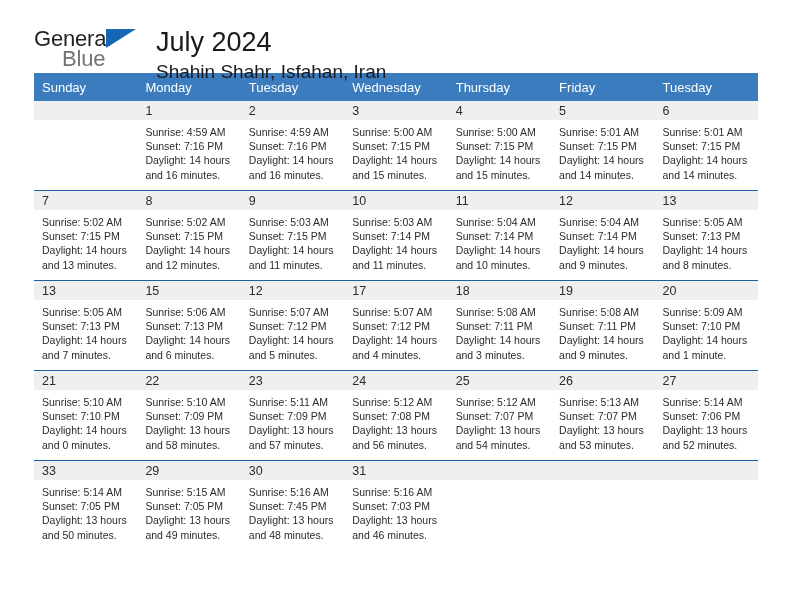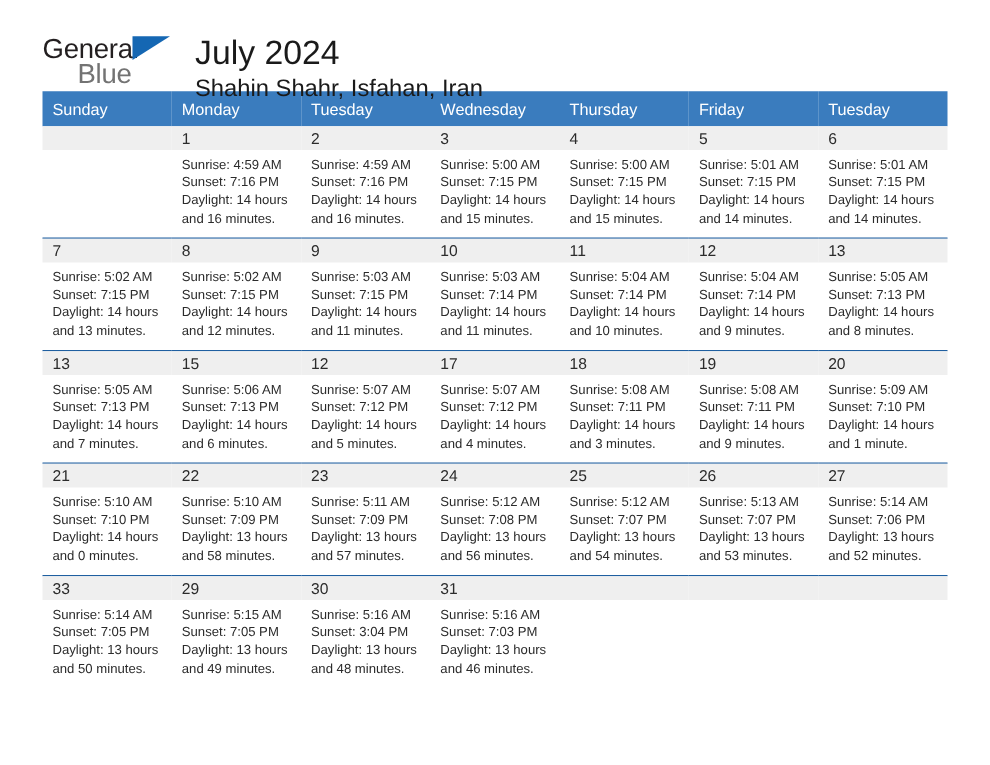--- a/index.html
+++ b/index.html
@@ -521,21 +521,21 @@
                 <div>Daylight: 13 hours</div>
                 <div>and 49 minutes.</div>
               </div>
             </div>
           </td>
         <td>
             <div class="cell">
               <div class="daynum-band">30</div>
               <div class="cell-body">
                 <div>Sunrise: 5:16 AM</div>
-                <div>Sunset: 3:04 PM</div>
+                <div>Sunset: 7:45 PM</div>
                 <div>Daylight: 13 hours</div>
                 <div>and 48 minutes.</div>
               </div>
             </div>
           </td>
         <td>
             <div class="cell">
               <div class="daynum-band">31</div>
               <div class="cell-body">
                 <div>Sunrise: 5:16 AM</div>

